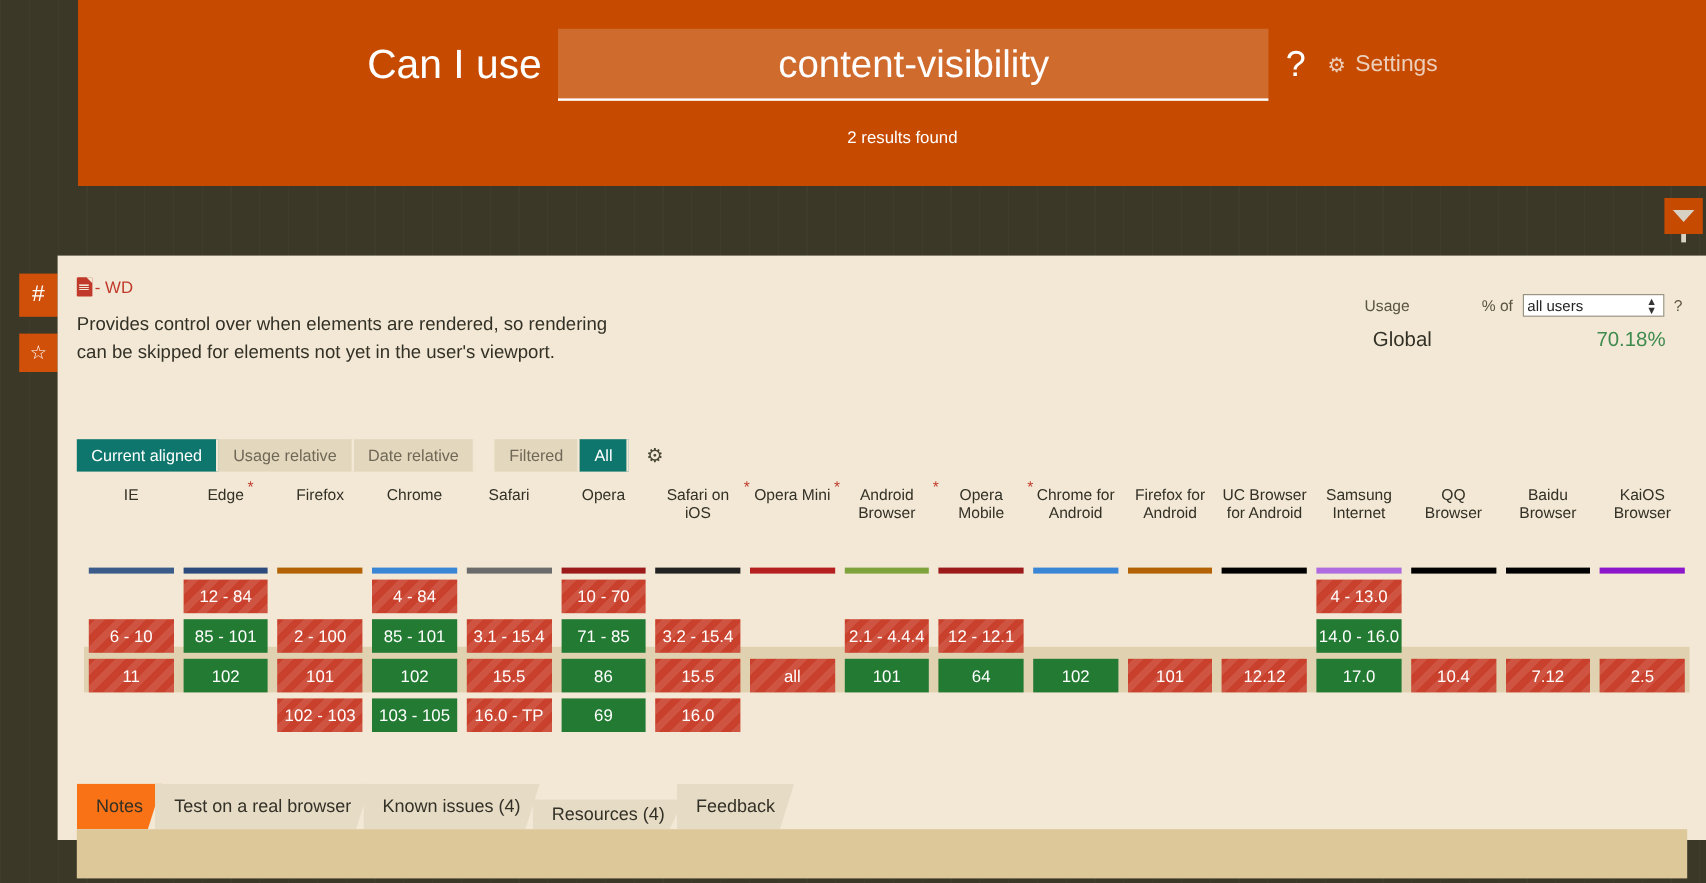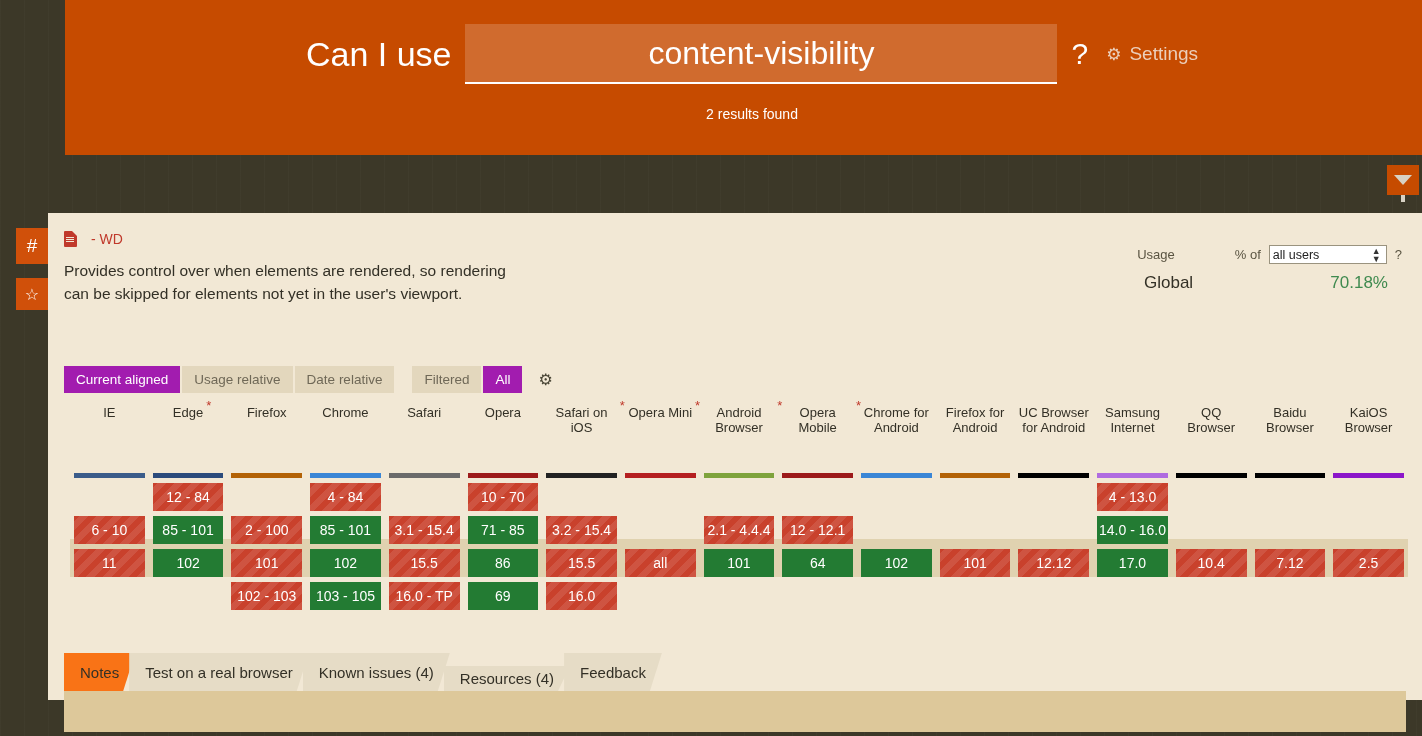--- a/index.html
+++ b/index.html
@@ -79,21 +79,21 @@
   .card{
     position:absolute; left:48px; top:213px; width:1374px; height:487px;
     background:#f2e8d5;
   }
   .card-pad{ padding:18px 20px 0 16px; position:relative; height:100%; }
 
   .feat-title-row{ display:flex; align-items:baseline; gap:12px; }
   .feat-title{
     font-size:27px; color:#333026; font-weight:400; letter-spacing:-0.2px;
   }
-  .spec-status{ display:flex; align-items:flex-end; gap:14px; font-size:14px; color:#c0392b; }
+  .spec-status{ display:flex; align-items:flex-end; gap:2px; font-size:14px; color:#c0392b; }
   .doc-icon{
     width:13px;height:16px;background:#c0392b;position:relative;border-radius:1px;
     display:inline-block;
   }
   .doc-icon:before{
     content:""; position:absolute; right:0; top:0;
     border-left:5px solid transparent; border-top:5px solid #f2e8d5;
   }
   .doc-icon:after{
     content:""; position:absolute; left:2px; top:6px; width:8px; height:6px;
@@ -122,21 +122,21 @@
   .usage-global{ font-size:17px; color:#333026; }
   .usage-pct{ font-size:17px; color:#3f8a4f; padding-right:14px;}
 
   
   .seg-row{ position:absolute; left:64px; top:366px; display:flex; align-items:center; gap:0; }
   .seg{
     height:27px; padding:0 12px; display:flex; align-items:center;
     font-size:13.5px; color:#6f6857; background:#e3d7bd; cursor:pointer;
     border-right:2px solid #f2e8d5;
   }
-  .seg.active{ background:#a21caf; color:#fff; }
+  .seg.active{ background:#0f766e; color:#fff; }
   .seg-gap{ width:16px; }
   .seg-gear{ margin-left:14px; font-size:16px; color:#4a4636; cursor:pointer; }
 
   
   .table-wrap{ position:absolute; left:70px; top:405px; width:1338px; }
   .cols{ display:flex; }
   .col{ flex:1 1 0; min-width:0; padding:0 4px; position:relative; }
 
   .col-head{
     height:68px; display:flex; align-items:flex-start; justify-content:center;

